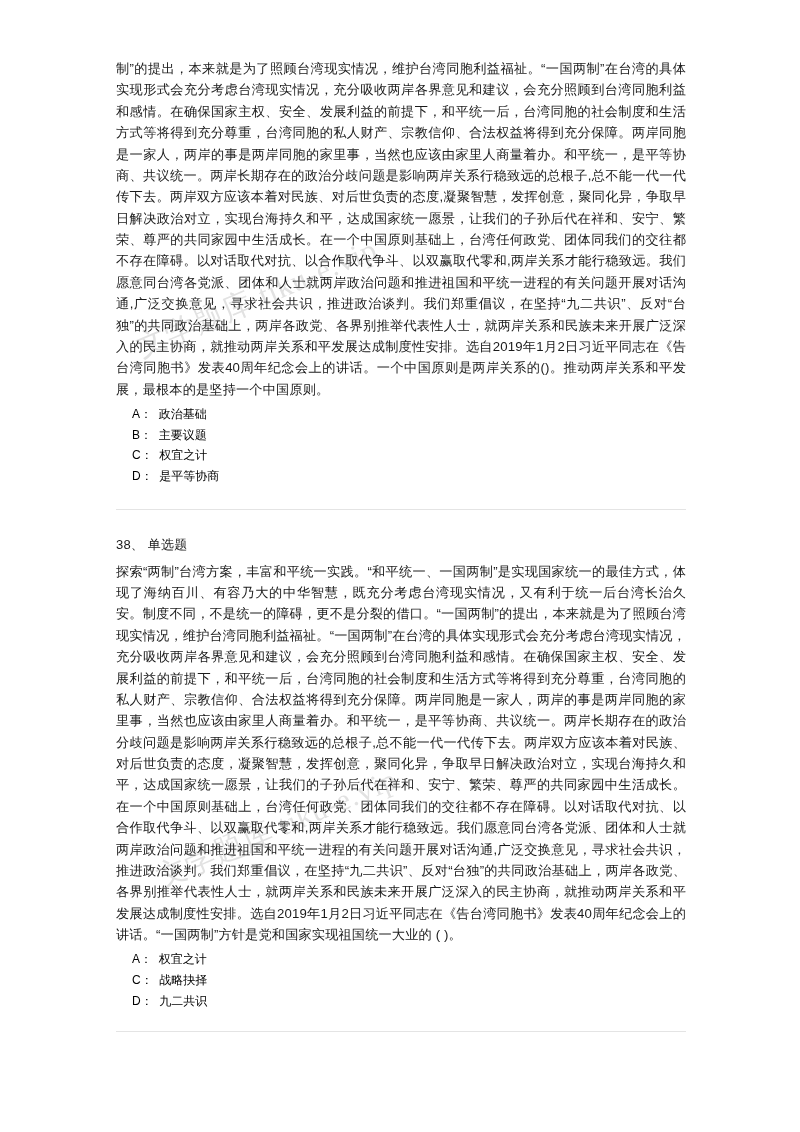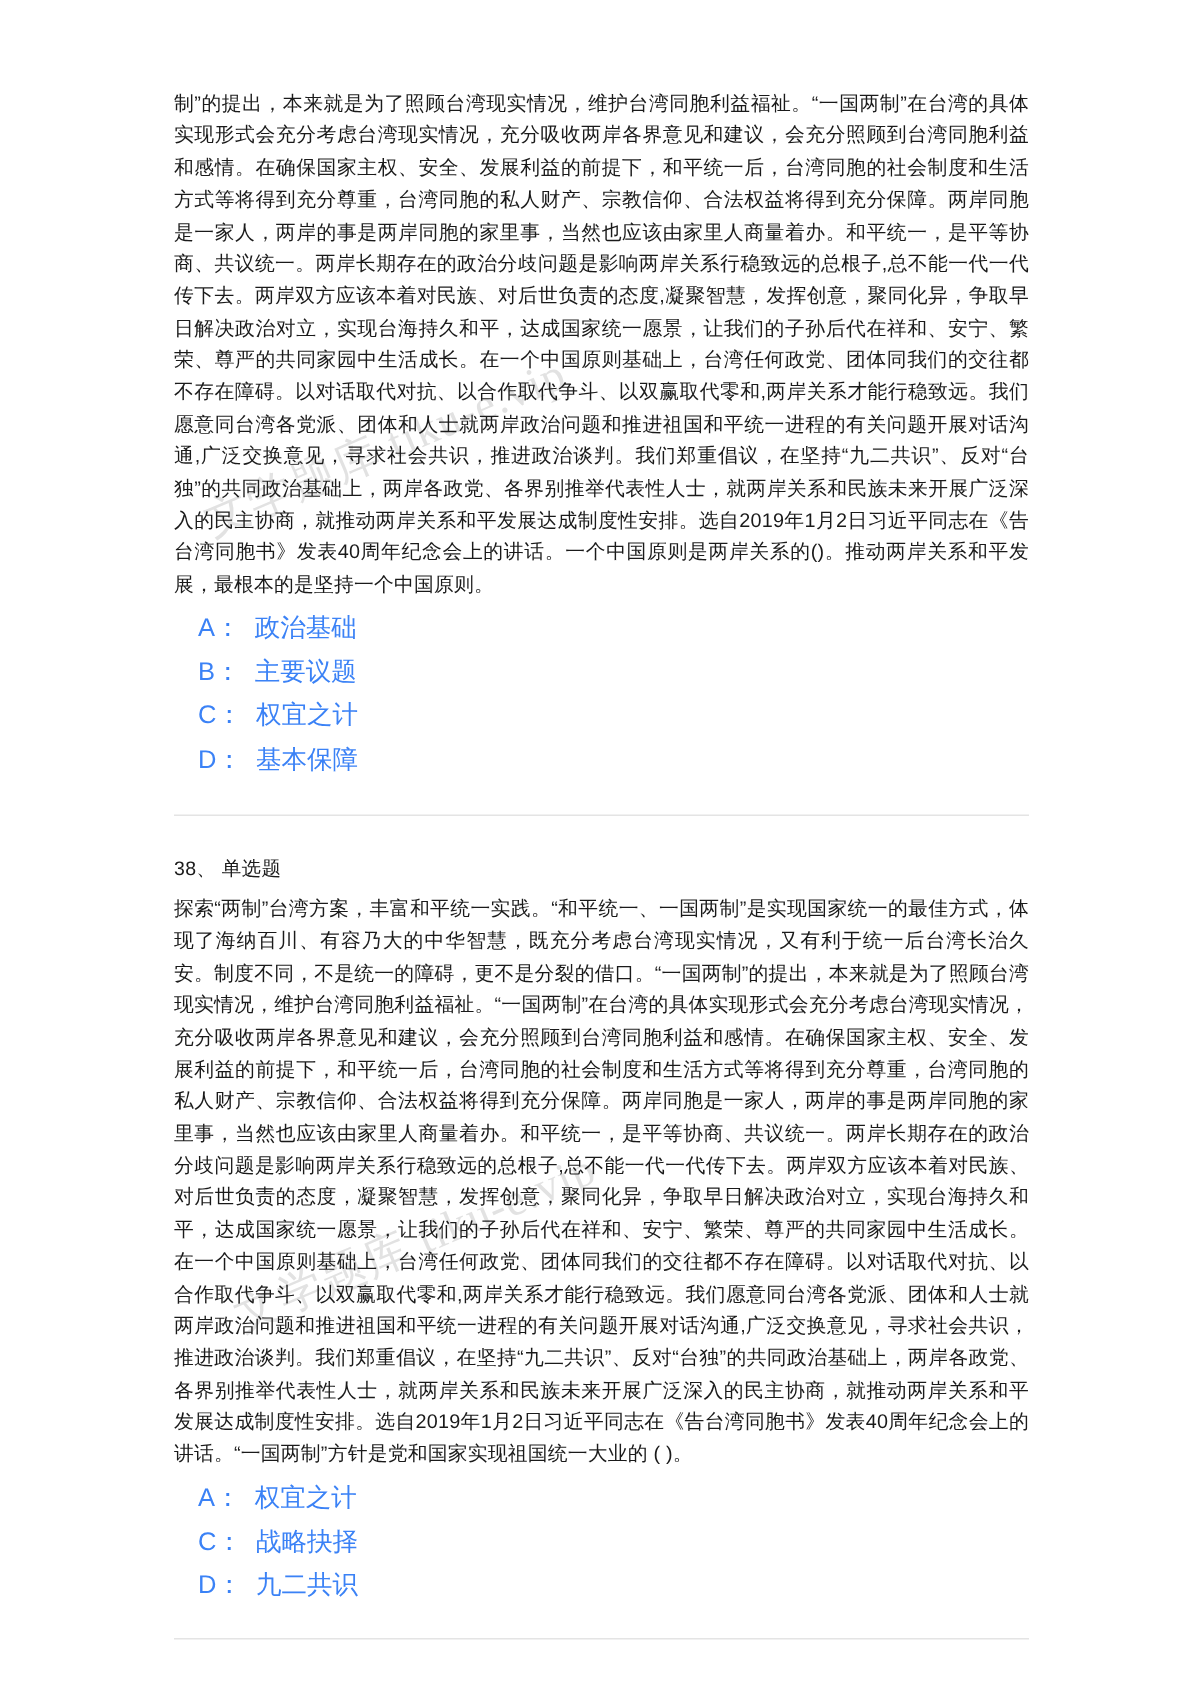--- a/index.html
+++ b/index.html
@@ -73,22 +73,22 @@
     text-justify: inter-ideograph;
     letter-spacing: 0.15px;
   }
 
   .options {
     margin: 4px 0 0 0;
     padding: 0;
     list-style: none;
   }
   .option {
-    font-size: 17px;
-    color: #3b82f6;
+    font-size: 12px;
+    color: #000000;
     line-height: 1.72;
     padding-left: 16px;
     white-space: pre;
   }
   .opt-letter { }
   .opt-text { }
 
   .divider {
     height: 1px;
     background: #e4e4e4;
@@ -115,21 +115,21 @@
   <div class="content">
 
     <div class="spacer-top"></div>
 
     <div class="q-block">
       <p class="q-body">制”的提出，本来就是为了照顾台湾现实情况，维护台湾同胞利益福祉。“一国两制”在台湾的具体实现形式会充分考虑台湾现实情况，充分吸收两岸各界意见和建议，会充分照顾到台湾同胞利益和感情。在确保国家主权、安全、发展利益的前提下，和平统一后，台湾同胞的社会制度和生活方式等将得到充分尊重，台湾同胞的私人财产、宗教信仰、合法权益将得到充分保障。两岸同胞是一家人，两岸的事是两岸同胞的家里事，当然也应该由家里人商量着办。和平统一，是平等协商、共议统一。两岸长期存在的政治分歧问题是影响两岸关系行稳致远的总根子,总不能一代一代传下去。两岸双方应该本着对民族、对后世负责的态度,凝聚智慧，发挥创意，聚同化异，争取早日解决政治对立，实现台海持久和平，达成国家统一愿景，让我们的子孙后代在祥和、安宁、繁荣、尊严的共同家园中生活成长。在一个中国原则基础上，台湾任何政党、团体同我们的交往都不存在障碍。以对话取代对抗、以合作取代争斗、以双赢取代零和,两岸关系才能行稳致远。我们愿意同台湾各党派、团体和人士就两岸政治问题和推进祖国和平统一进程的有关问题开展对话沟通,广泛交换意见，寻求社会共识，推进政治谈判。我们郑重倡议，在坚持“九二共识”、反对“台独”的共同政治基础上，两岸各政党、各界别推举代表性人士，就两岸关系和民族未来开展广泛深入的民主协商，就推动两岸关系和平发展达成制度性安排。选自2019年1月2日习近平同志在《告台湾同胞书》发表40周年纪念会上的讲话。一个中国原则是两岸关系的()。推动两岸关系和平发展，最根本的是坚持一个中国原则。</p>
       <ul class="options">
         <li class="option"><span class="opt-letter">A：</span>  <span class="opt-text">政治基础</span></li>
         <li class="option"><span class="opt-letter">B：</span>  <span class="opt-text">主要议题</span></li>
         <li class="option"><span class="opt-letter">C：</span>  <span class="opt-text">权宜之计</span></li>
-        <li class="option"><span class="opt-letter">D：</span>  <span class="opt-text">基本保障</span></li>
+        <li class="option"><span class="opt-letter">D：</span>  <span class="opt-text">是平等协商</span></li>
       </ul>
     </div>
 
     <div class="sp-after-opts"></div>
     <hr class="divider">
     <div class="sp-after-rule"></div>
 
     <div class="q-block">
       <div class="q-head">38、 单选题</div>
       <p class="q-body">探索“两制”台湾方案，丰富和平统一实践。“和平统一、一国两制”是实现国家统一的最佳方式，体现了海纳百川、有容乃大的中华智慧，既充分考虑台湾现实情况，又有利于统一后台湾长治久安。制度不同，不是统一的障碍，更不是分裂的借口。“一国两制”的提出，本来就是为了照顾台湾现实情况，维护台湾同胞利益福祉。“一国两制”在台湾的具体实现形式会充分考虑台湾现实情况，充分吸收两岸各界意见和建议，会充分照顾到台湾同胞利益和感情。在确保国家主权、安全、发展利益的前提下，和平统一后，台湾同胞的社会制度和生活方式等将得到充分尊重，台湾同胞的私人财产、宗教信仰、合法权益将得到充分保障。两岸同胞是一家人，两岸的事是两岸同胞的家里事，当然也应该由家里人商量着办。和平统一，是平等协商、共议统一。两岸长期存在的政治分歧问题是影响两岸关系行稳致远的总根子,总不能一代一代传下去。两岸双方应该本着对民族、对后世负责的态度，凝聚智慧，发挥创意，聚同化异，争取早日解决政治对立，实现台海持久和平，达成国家统一愿景，让我们的子孙后代在祥和、安宁、繁荣、尊严的共同家园中生活成长。在一个中国原则基础上，台湾任何政党、团体同我们的交往都不存在障碍。以对话取代对抗、以合作取代争斗、以双赢取代零和,两岸关系才能行稳致远。我们愿意同台湾各党派、团体和人士就两岸政治问题和推进祖国和平统一进程的有关问题开展对话沟通,广泛交换意见，寻求社会共识，推进政治谈判。我们郑重倡议，在坚持“九二共识”、反对“台独”的共同政治基础上，两岸各政党、各界别推举代表性人士，就两岸关系和民族未来开展广泛深入的民主协商，就推动两岸关系和平发展达成制度性安排。选自2019年1月2日习近平同志在《告台湾同胞书》发表40周年纪念会上的讲话。“一国两制”方针是党和国家实现祖国统一大业的 ( )。</p>

